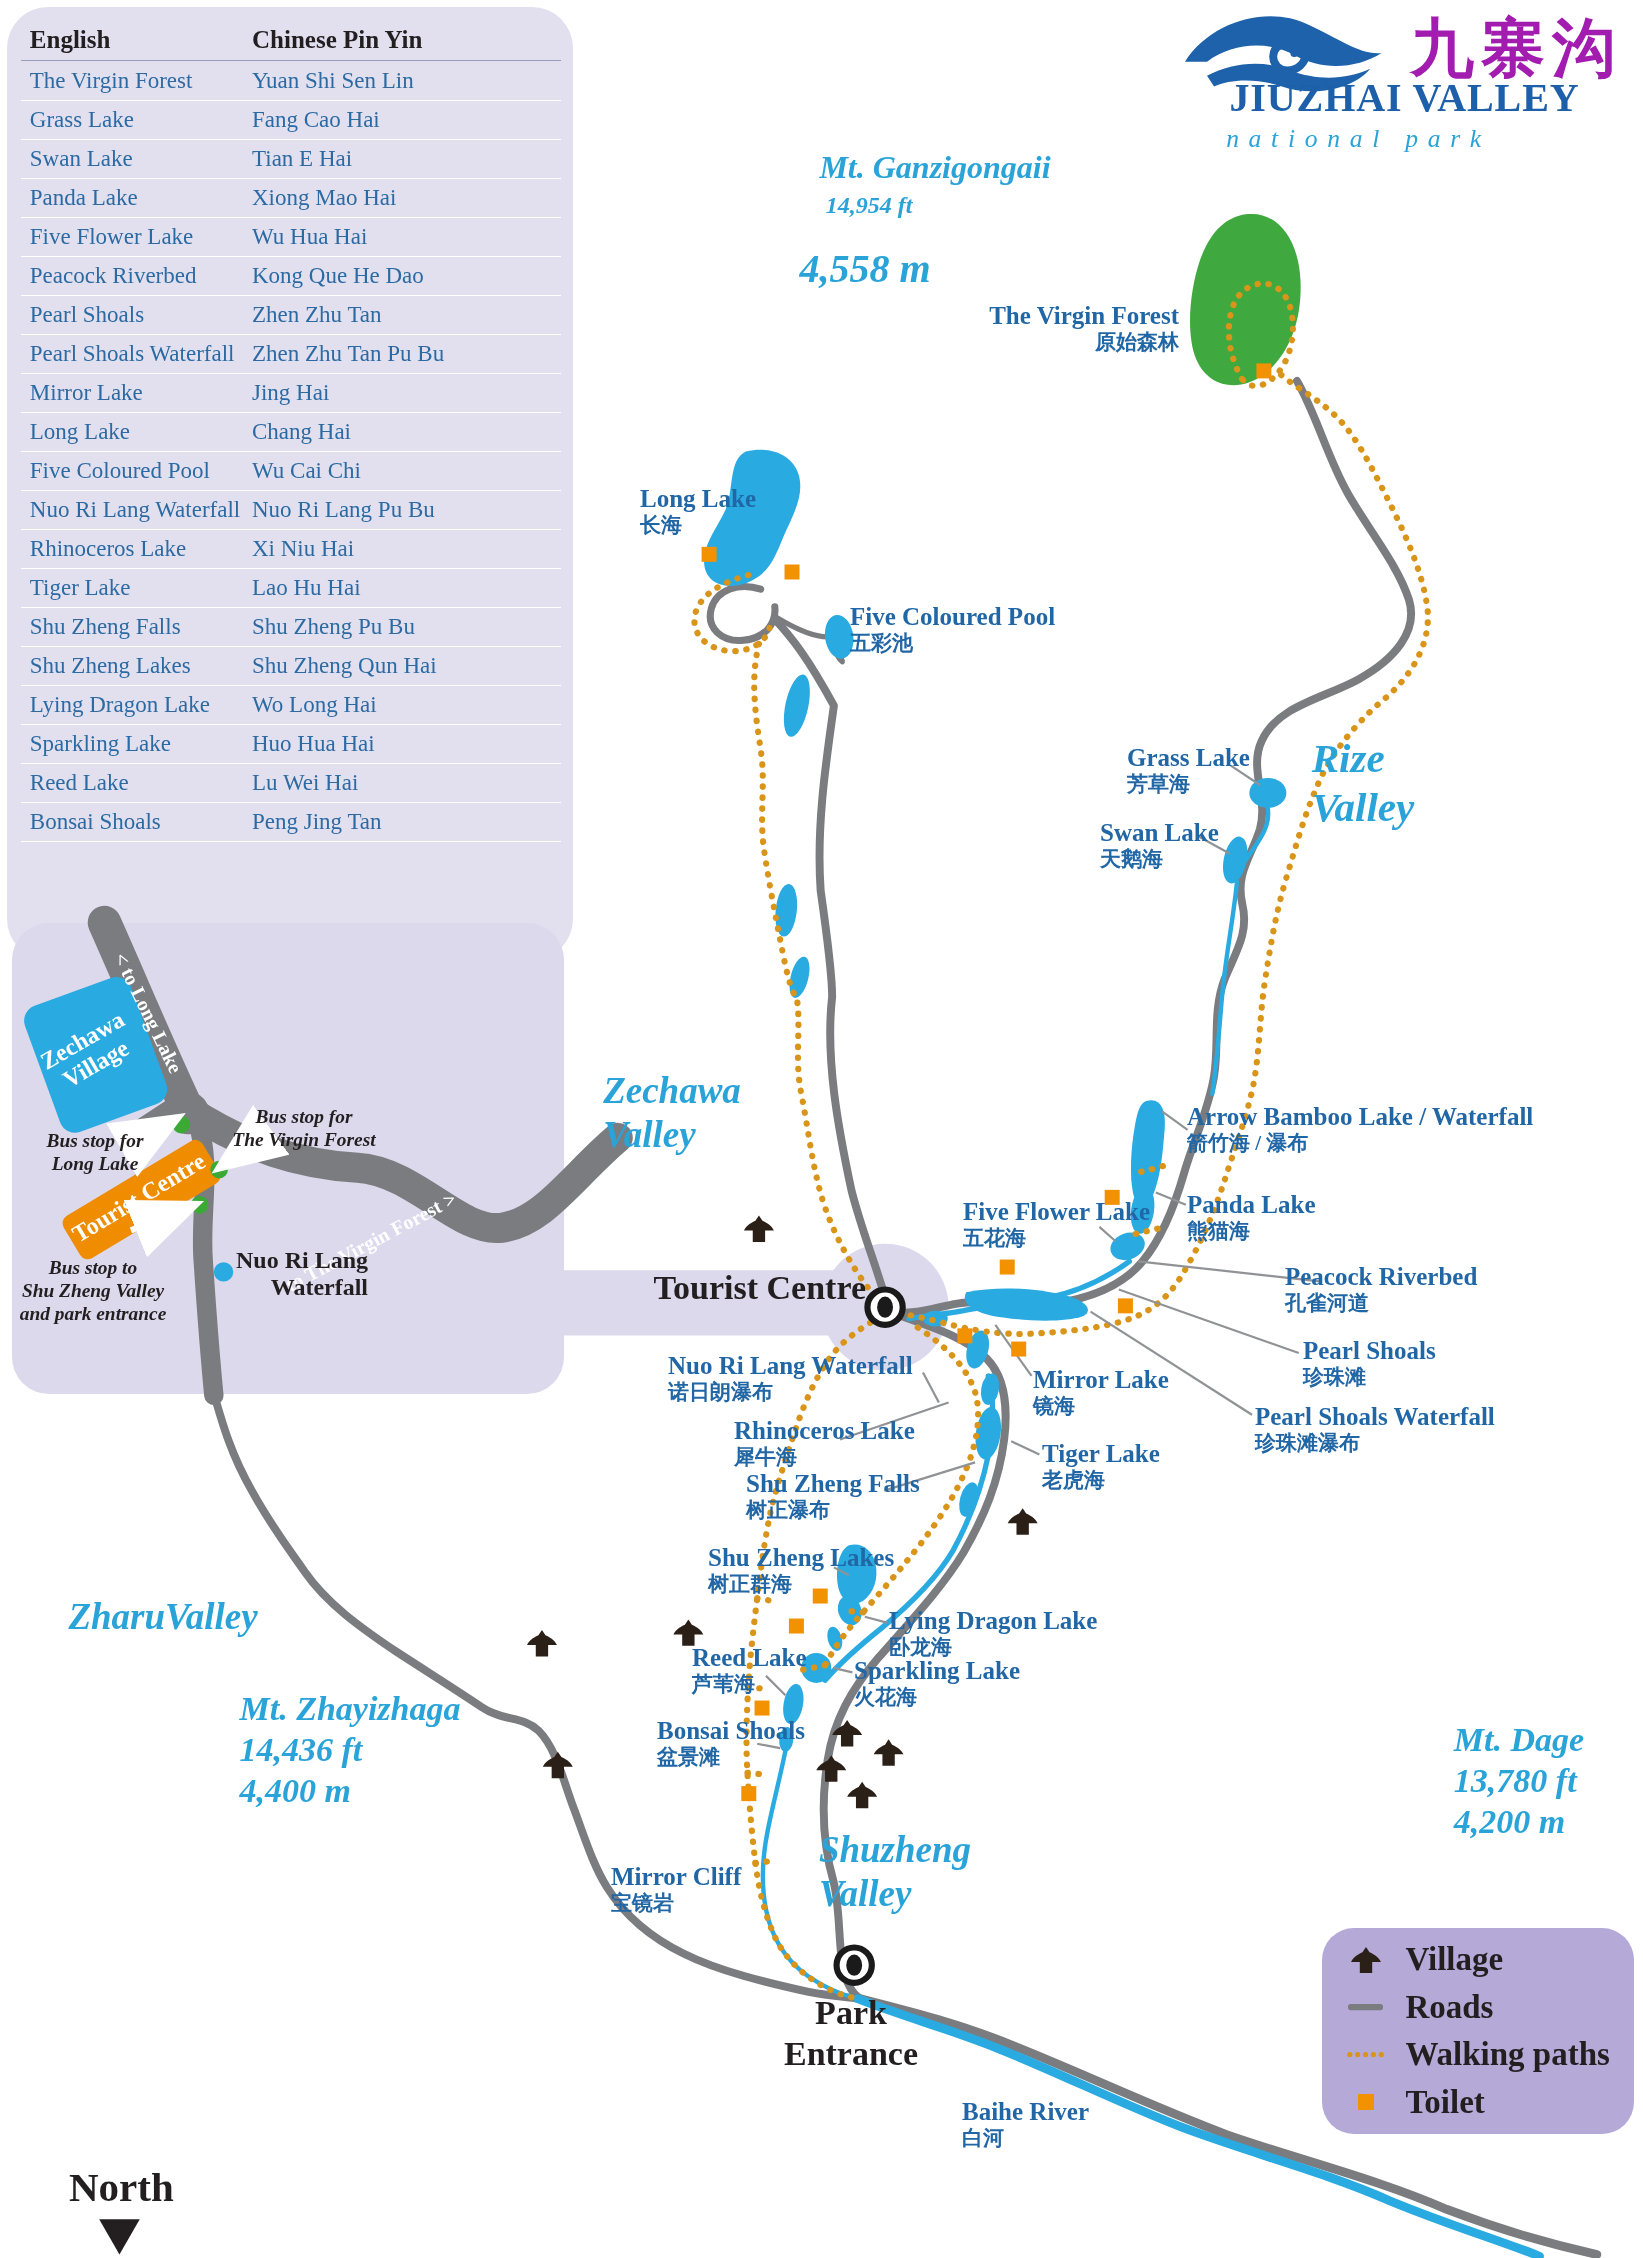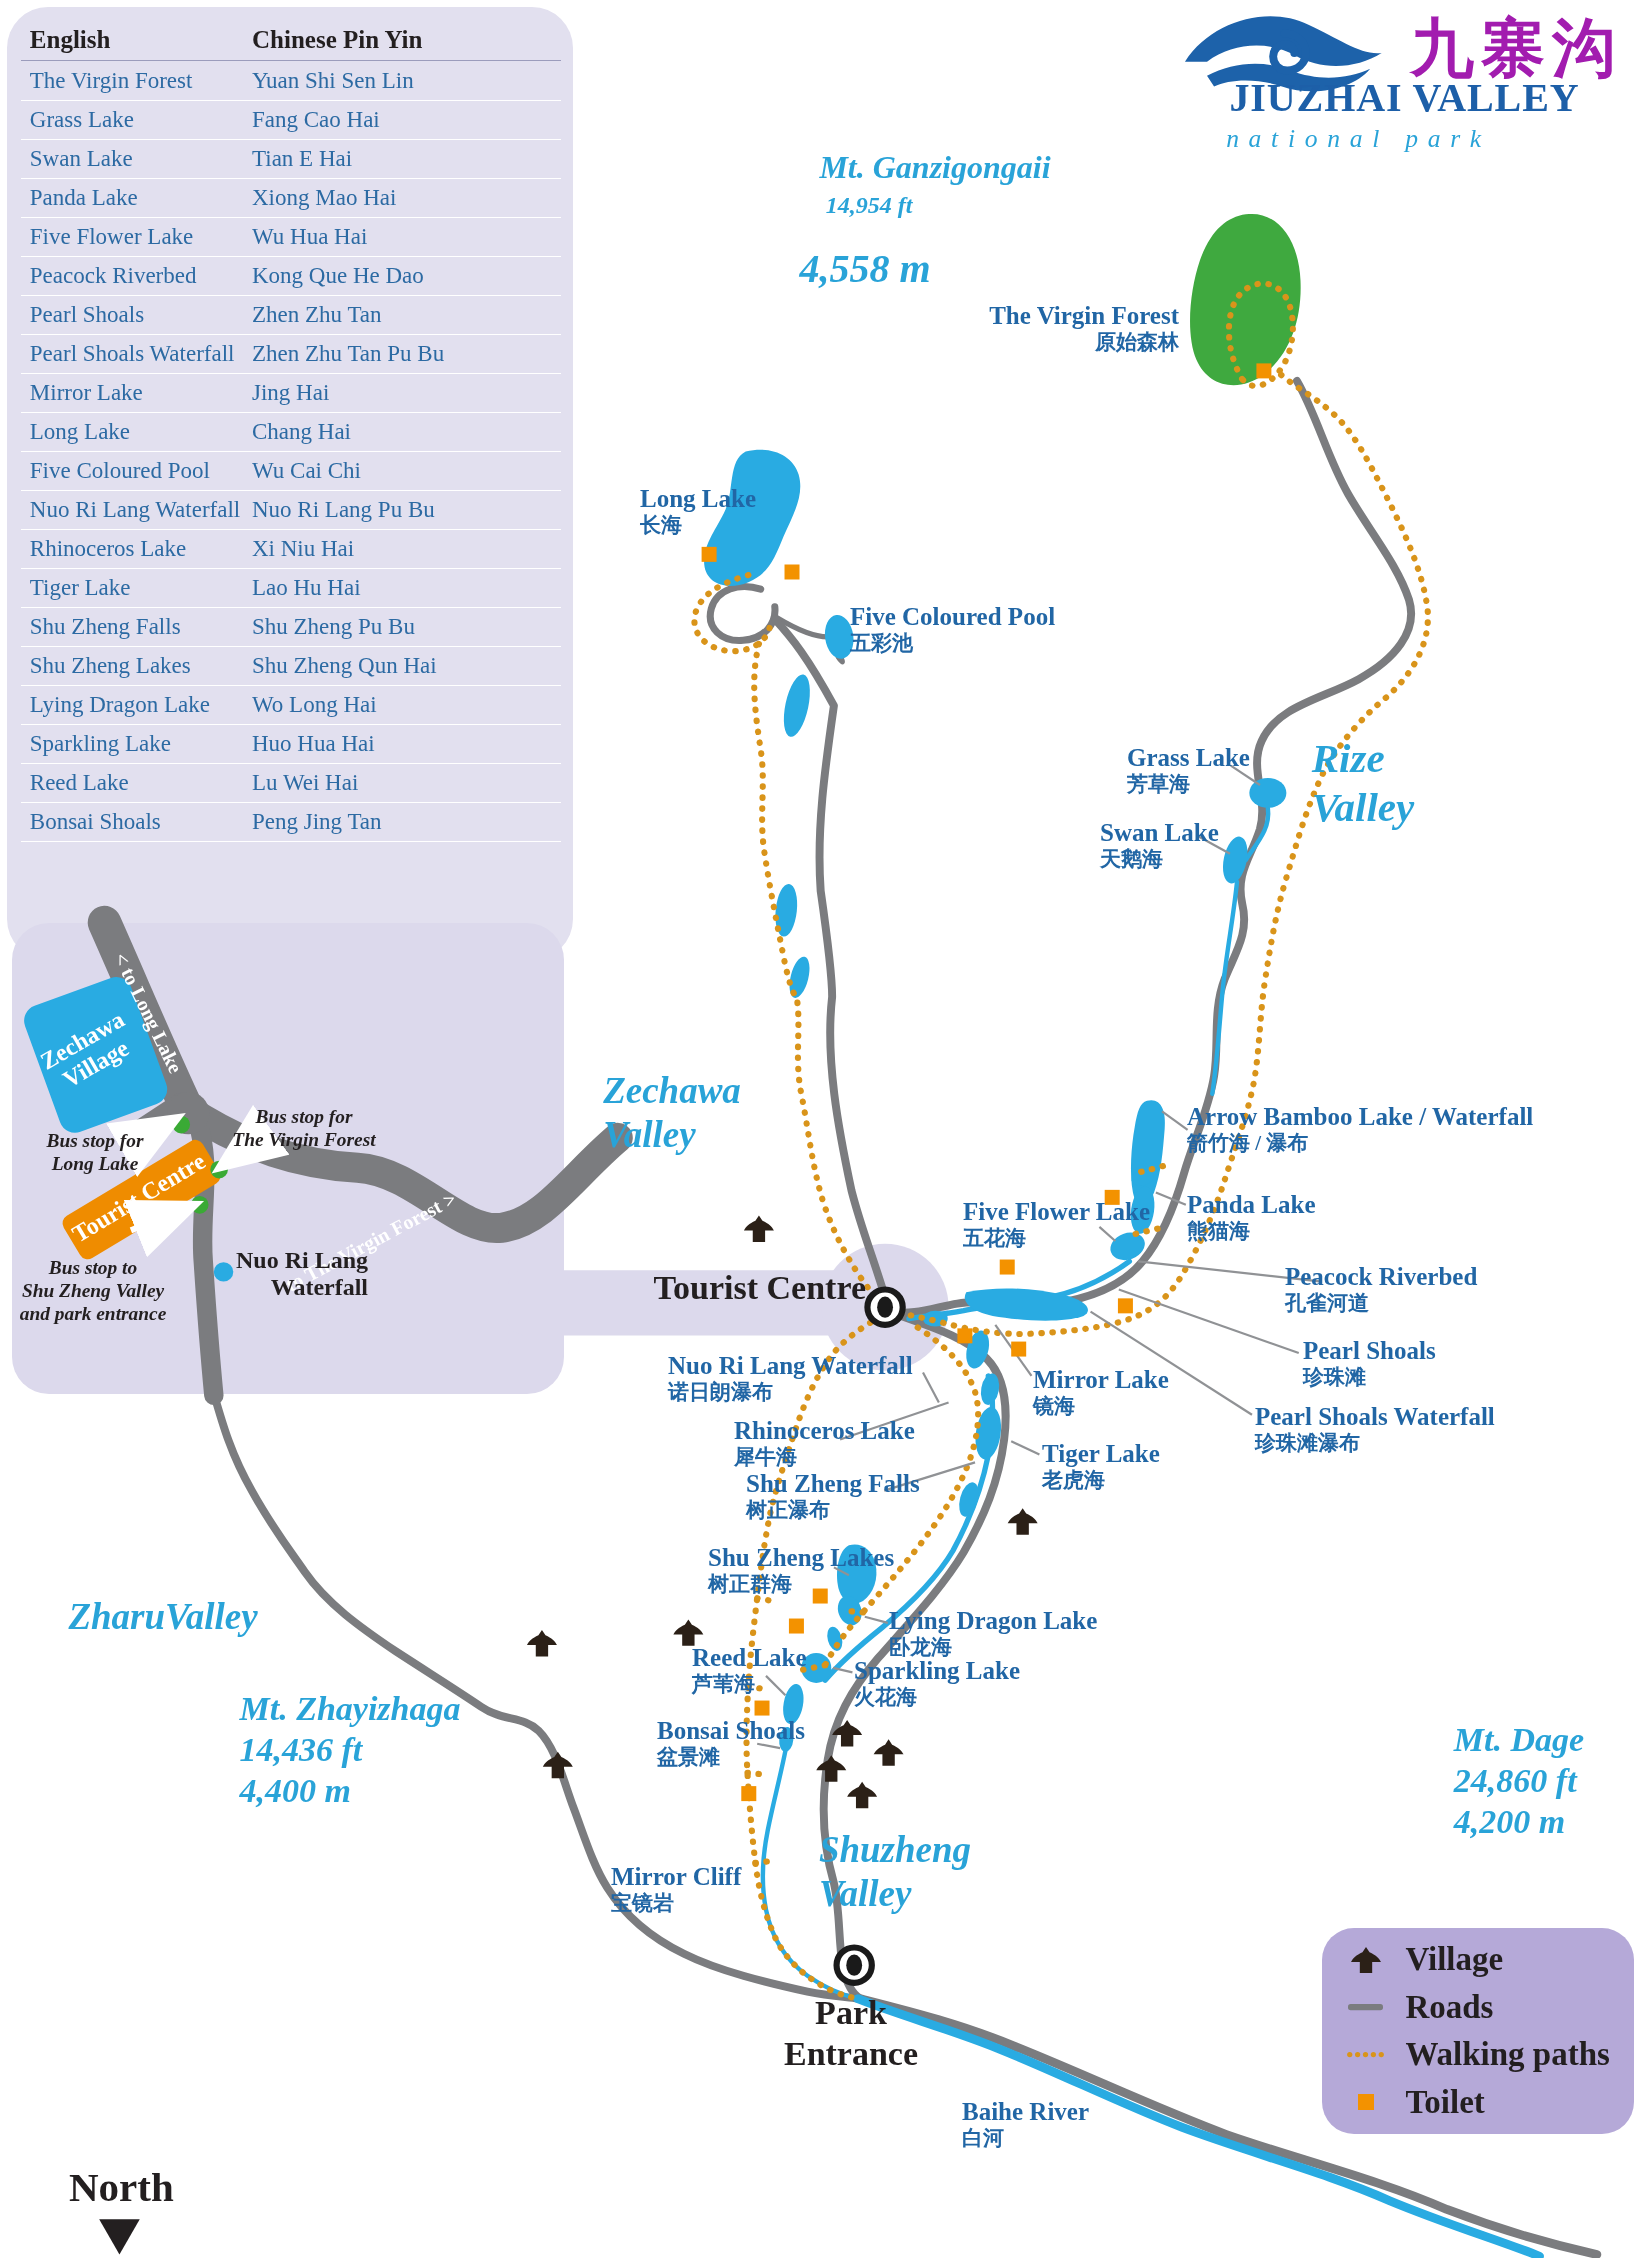--- a/index.html
+++ b/index.html
@@ -332,21 +332,21 @@
     <div class="cyan" style="left:935px;top:148px;font-size:32px">
       <span>Mt. Ganzigongaii</span></div>
     <div class="cyan" style="left:869px;top:191px;font-size:24px"><span>14,954 ft</span></div>
     <div class="cyan" style="left:865px;top:245px;font-size:40px"><span>4,558 m</span></div>
 
 
     <div class="cyan" style="left:350px;top:1689px;font-size:34px">
       <span>Mt. Zhayizhaga</span><br><span>14,436 ft</span><br><span>4,400 m</span></div>
 
     <div class="cyan" style="left:1519px;top:1720px;font-size:34px">
-      <span>Mt. Dage</span><br><span>24,860 ft</span><br><span>4,200 m</span></div>
+      <span>Mt. Dage</span><br><span>13,780 ft</span><br><span>4,200 m</span></div>
 
     <div class="cyan" style="left:1363px;top:734px;font-size:41px">
       <span>Rize</span><br><span>Valley</span></div>
     <div class="cyan" style="left:672px;top:1069px;font-size:37px">
       <span>Zechawa</span><br><span>Valley</span></div>
     <div class="cyan" style="left:163px;top:1595px;font-size:37px">
       <span>ZharuValley</span></div>
     <div class="cyan" style="left:895px;top:1828px;font-size:37px">
       <span>Shuzheng</span><br><span>Valley</span></div>
 

